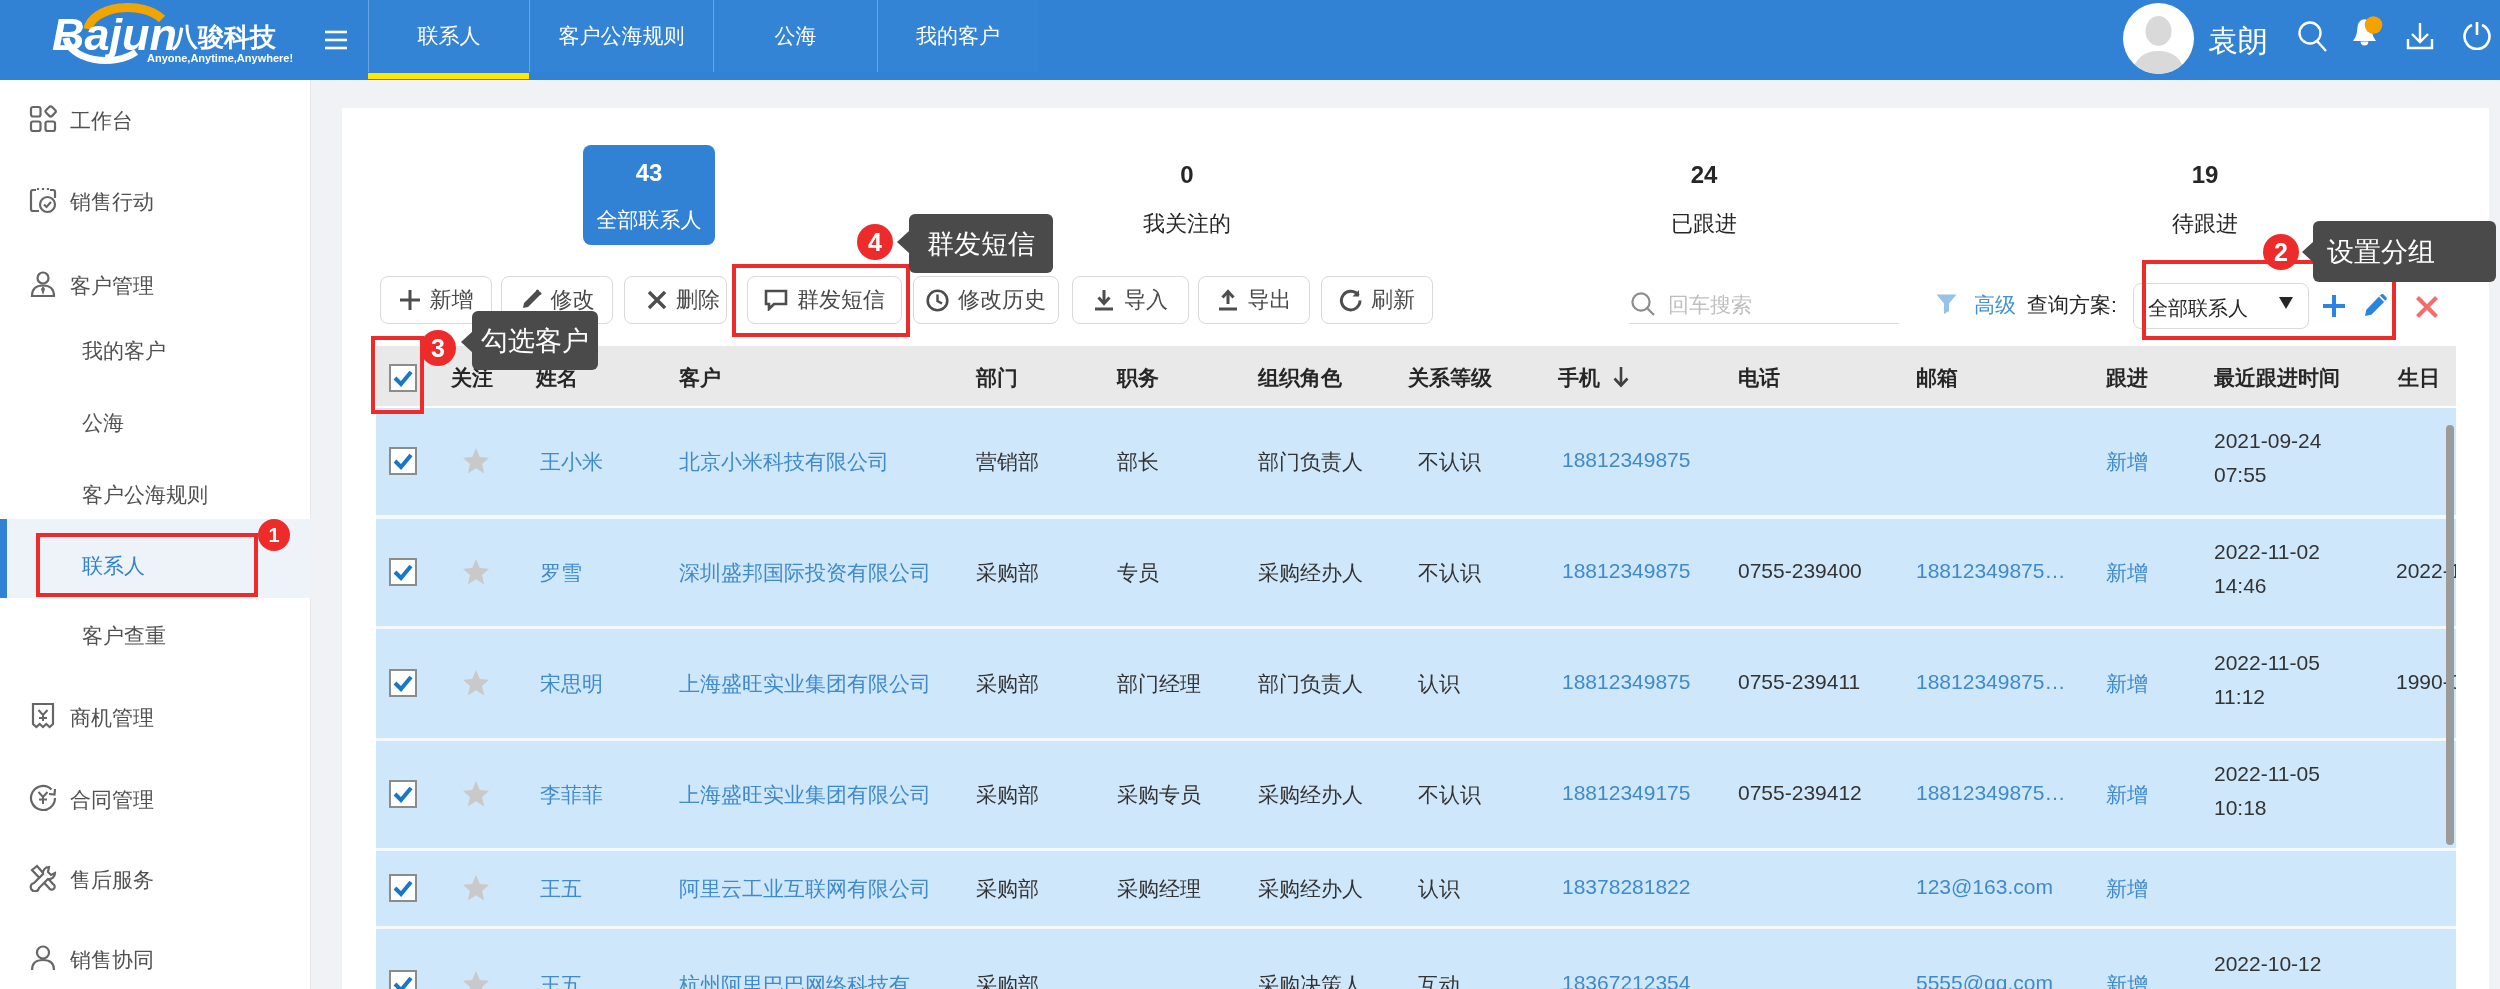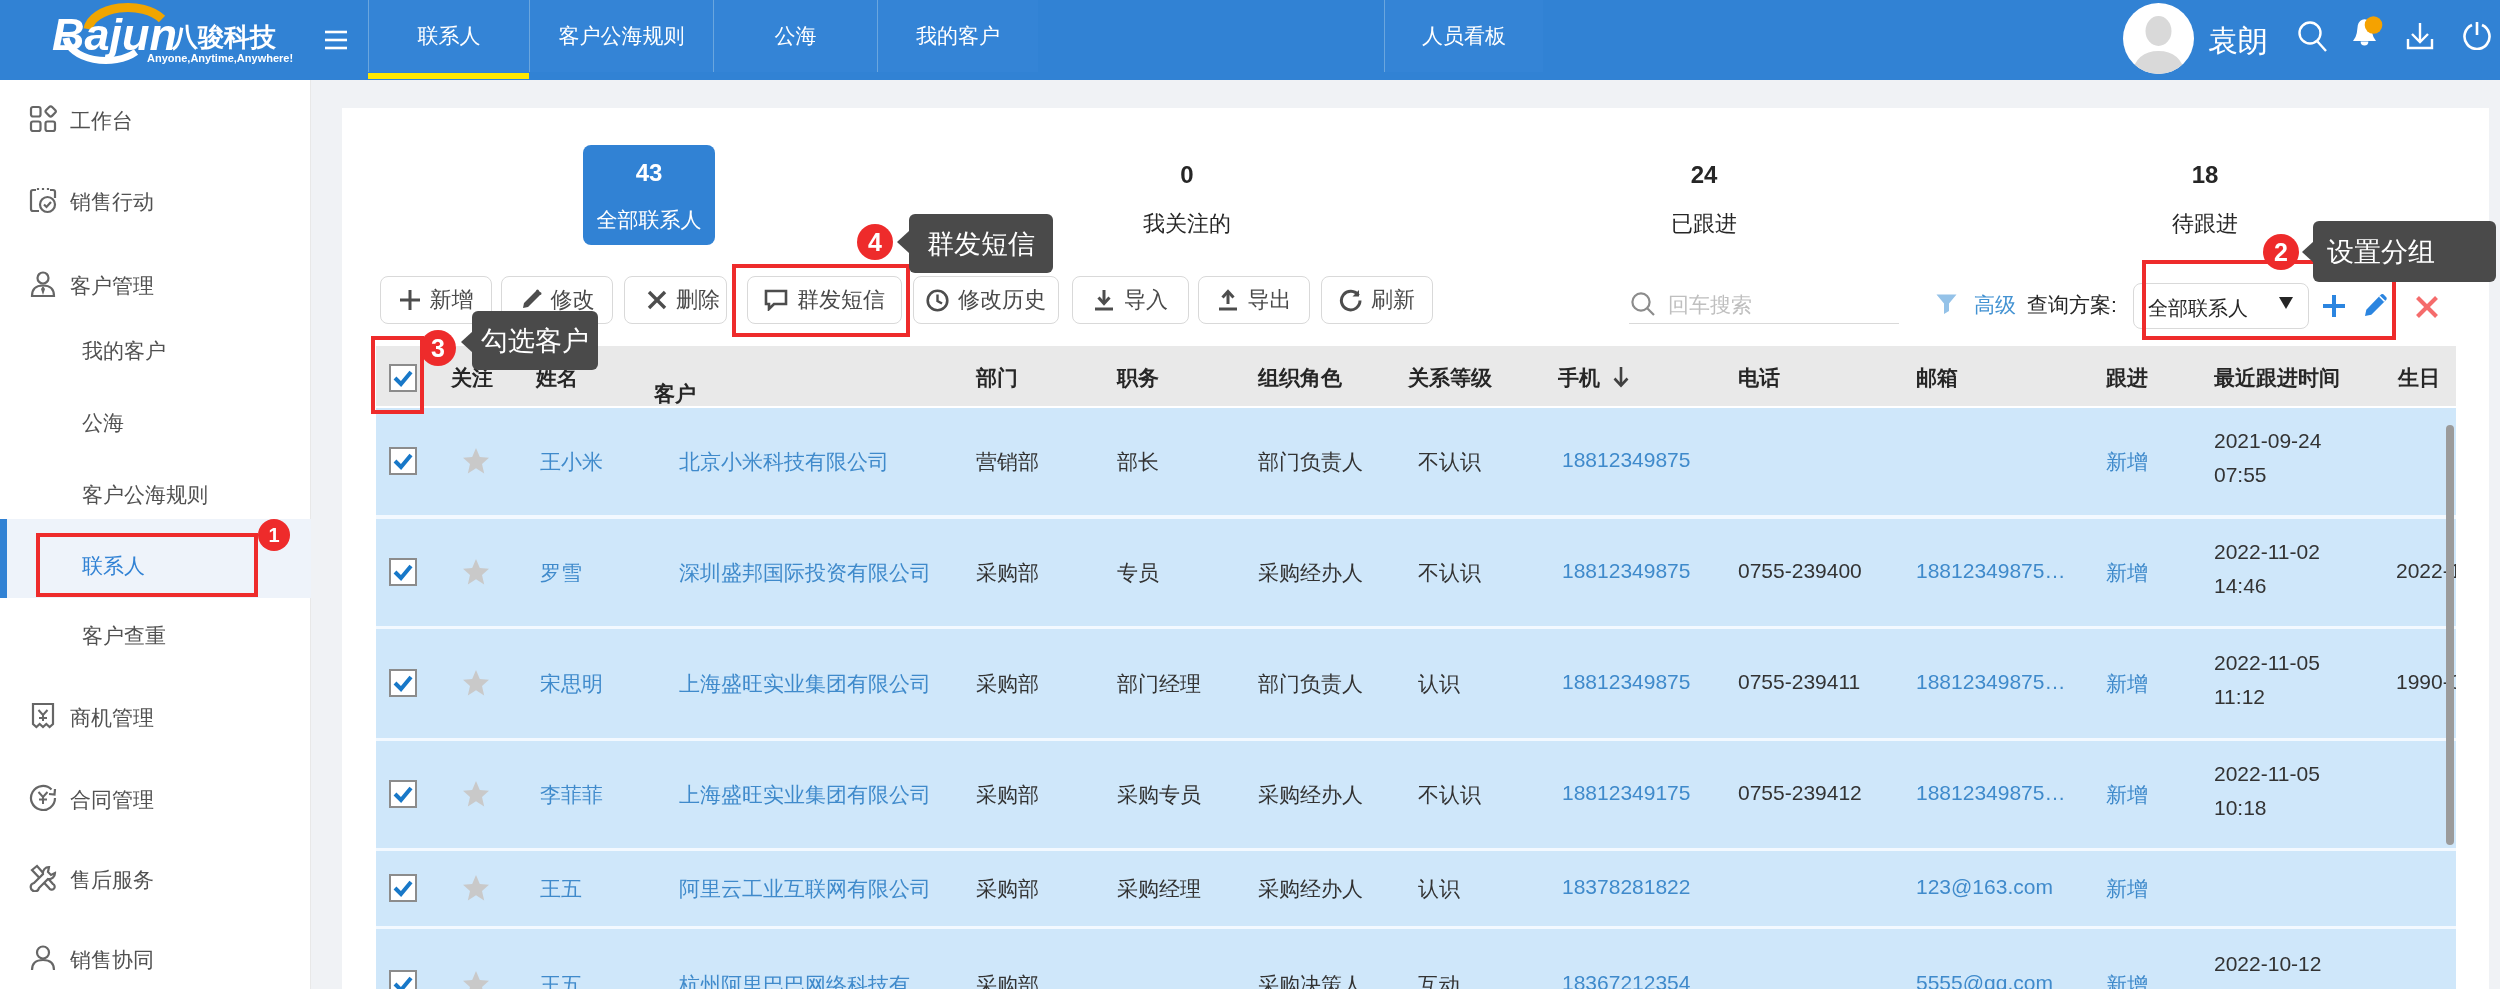--- a/index.html
+++ b/index.html
@@ -48,21 +48,20 @@
     <g stroke="#fff" stroke-width="2.6">
         <line x1="1" y1="4" x2="23" y2="4"></line>
         <line x1="1" y1="12" x2="23" y2="12"></line>
         <line x1="1" y1="20" x2="23" y2="20"></line>
       </g>
   </svg>
   <div class="tab" style="left:368px;width:161px;">联系人</div>
   <div class="tab" style="left:529px;width:184px;">客户公海规则</div>
   <div class="tab" style="left:713px;width:164px;">公海</div>
   <div class="tab" style="left:877px;width:161px;">我的客户</div>
-  <div class="tab" style="left:1384px;width:159px;">人员看板</div>
   <div id="tabline"></div>
 
   <svg class="abs" style="left:2123px;top:3px;" width="71" height="71" viewBox="0 0 71 71">
     <defs>
         <clipPath id="avc">
           <circle cx="35.5" cy="35.5" r="35.5"></circle>
         </clipPath>
       </defs>
     <circle cx="35.5" cy="35.5" r="35.5" fill="#fff"></circle>
     <g clip-path="url(#avc)">
@@ -172,21 +171,21 @@
 </div>
 <div class="abs stat" style="left:1087px;top:161px;width:200px;">
     <b>0</b>
     <span>我关注的</span>
   </div>
 <div class="abs stat" style="left:1604px;top:161px;width:200px;">
     <b>24</b>
     <span>已跟进</span>
   </div>
 <div class="abs stat" style="left:2105px;top:161px;width:200px;">
-    <b>18</b>
+    <b>19</b>
     <span>待跟进</span>
   </div>
 
 <div class="btn" style="left:380px;width:112px;"><svg width="22" height="22" viewBox="0 0 22 22">
       <g stroke="#4d4d4d" stroke-width="3">
         <line x1="11" y1="1" x2="11" y2="21"></line>
         <line x1="1" y1="11" x2="21" y2="11"></line>
       </g>
     </svg>新增</div>
 <div class="btn" style="left:501px;width:112px;"><svg width="22" height="22" viewBox="0 0 22 22">
@@ -256,21 +255,21 @@
   </svg>
 
 <div class="abs" style="left:376px;top:346px;width:2080px;height:60px;background:#e9e9e9;"></div>
 <div class="cb" style="left:389px;top:364px;">
     <svg width="24" height="24" viewBox="0 0 24 24">
       <path d="M4 12 l6 6 L20 6" stroke="#1878c8" stroke-width="4" fill="none"></path>
     </svg>
   </div>
 <div class="th" style="left:451px;">关注</div>
 <div class="th" style="left:536px;">姓名</div>
-<div class="th" style="left:654px;margin-top:16px;">客户</div>
+<div class="th" style="left:679px;">客户</div>
 <div class="th" style="left:976px;">部门</div>
 <div class="th" style="left:1117px;">职务</div>
 <div class="th" style="left:1258px;">组织角色</div>
 <div class="th" style="left:1408px;">关系等级</div>
 <div class="th" style="left:1558px;">手机</div>
 <svg class="abs" style="left:1612px;top:366px;" width="18" height="22" viewBox="0 0 18 22">
     <g stroke="#404040" stroke-width="2.6" fill="none">
       <line x1="9" y1="1" x2="9" y2="19"></line>
       <path d="M2.5 12.5 L9 19.5 L15.5 12.5"></path>
     </g>

